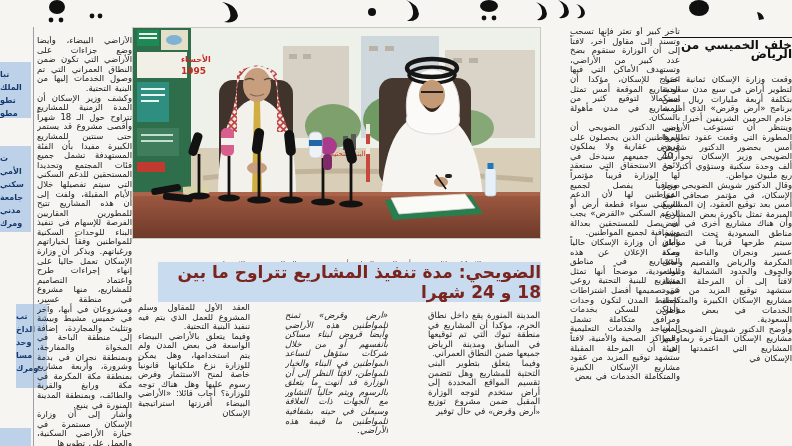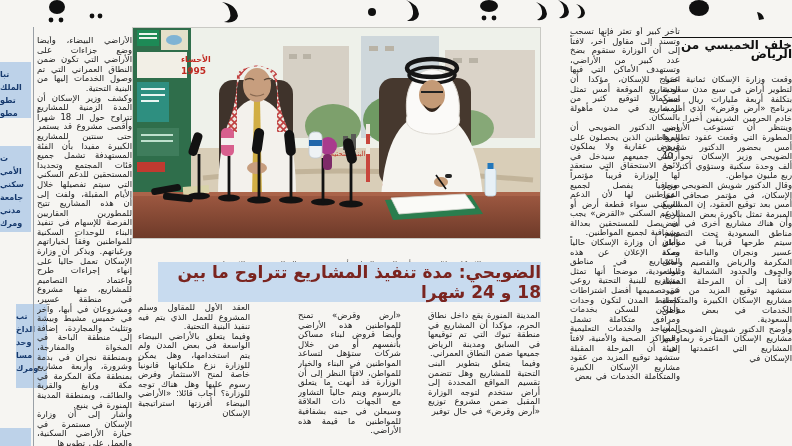--- a/index.html
+++ b/index.html
@@ -97,22 +97,22 @@
 ومرك</span></div>
 <div class="teaser" style="top:428px;height:18px;"><span></span></div>
 
 <div class="vrule" style="left:33px;top:27px;height:419px;"></div>
 
 <div class="col" style="left:37px;top:36px;width:95px;height:419px;">الأراضي البيضاء، وأيضا وضع جزاءات على الأراضي التي تكون ضمن النطاق العمراني التي تم وصول الخدمات إليها من البنية التحتية.
 وكشف وزير الإسكان أن المدة الزمنية للمشاريع تتراوح حول الـ 18 شهراً وأقصى مشروع قد يستمر حتى سنتين للمشاريع الكبيرة مفيدا بأن الفئة المستهدفة تشمل جميع فئات المجتمع وتحديدا المستحقين للدعم السكني التي سيتم تفصيلها خلال الأيام المقبلة، ولفت إلى أن هذه المشاريع تتيح للمطورين العقاريين الفرصة للإسهام في تنفيذ البناء للوحدات السكنية للمواطنين وفقاً لخياراتهم ورغباتهم. ويذكر أن وزارة الإسكان تعمل حالياً على إنهاء إجراءات طرح واعتماد التصاميم للمشاريع، منها مشروع في منطقة عسير، ومشروعان في أبها، وآخر في خميس مشيط وبيشة وتثليث والمجاردة، إضافة إلى منطقة الباحة في المخواة والمفارجة، وبمنطقة نجران في بدمة وشرورة، وأربعة مشاريع بمنطقة مكة المكرمة في مكة ورابغ والقرية والطائف، وبمنطقة المدينة المنورة في ينبع.
 وأشار إلى أن وزارة الإسكان مستمرة في حيازة الأراضي السكنية، والعمل على تطويرها</div>
 <div class="col" style="left:138px;top:303px;width:112px;height:135px;">العقد الأول للمقاول وسلم المشروع للعمل الذي يتم فيه تنفيذ البنية التحتية.
 وفيما يتعلق بالأراضي البيضاء الواسعة في بعض المدن ولم يتم استخدامها، وهل يمكن للوزارة نزع ملكياتها قانونياً خاصة لمنح الاستثمار وفرض رسوم عليها وهل هناك توجه للوزارة؟ أجاب قائلا: «الأراضي البيضاء أفرزتها استراتيجية الإسكان</div>
-<div class="col" style="left:298px;top:311px;width:103px;height:135px;">«أرض وقرض» تمنح للمواطنين هذه الأراضي وأيضا قروض لبناء مساكن بأنفسهم أو من خلال شركات ستؤهل لتساعد المواطنين في البناء والخيار للمواطن، لافتاً النظر إلى أن الوزارة قد أنهت ما يتعلق بالرسوم ويتم حالياً التشاور مع الجهات ذات العلاقة وسيعلن في حينه بشفافية للمواطنين ما قيمة هذه الأراضي.</div>
-<div class="col" style="left:428px;top:311px;width:112px;height:135px;">المدينة المنورة يقع داخل نطاق الحرم، مؤكدا أن المشاريع في منطقة تبوك التي تم توقيعها في السابق ومدينة الرياض جميعها ضمن النطاق العمراني.
+<div class="col" style="left:285px;top:311px;width:103px;height:135px;font-style:italic;">«أرض وقرض» تمنح للمواطنين هذه الأراضي وأيضا قروض لبناء مساكن بأنفسهم أو من خلال شركات ستؤهل لتساعد المواطنين في البناء والخيار للمواطن، لافتاً النظر إلى أن الوزارة قد أنهت ما يتعلق بالرسوم ويتم حالياً التشاور مع الجهات ذات العلاقة وسيعلن في حينه بشفافية للمواطنين ما قيمة هذه الأراضي.</div>
+<div class="col" style="left:428px;top:311px;width:112px;height:135px;font-family:Liberation Serif, serif;">المدينة المنورة يقع داخل نطاق الحرم، مؤكدا أن المشاريع في منطقة تبوك التي تم توقيعها في السابق ومدينة الرياض جميعها ضمن النطاق العمراني.
 وفيما يتعلق بتطوير البنى التحتية للمشاريع وهل تتضمن تقسيم المواقع المحددة إلى أراض ستخدم لتوجه الوزارة المقبل ضمن مشروع توزيع «أرض وقرض» في حال توفير</div>
 <div class="col" style="left:546px;top:27px;width:110px;height:419px;margin-left:24px;">تأخر كبير أو تعثر فإنها تسحب وتسند إلى مقاول آخر، لافتاً إلى أن الوزارة ستقوم بضخ عدد كبير من الأراضي، وتستهدف الأماكن التي فيها احتياج للإسكان، مؤكدا أن المشاريع الموقعة أمس تمثل استكمالا لتوقيع كثير من المشاريع في مدن مأهولة بالسكان.
 وبين الدكتور الضويحي أن المواطنين الذين يحصلون على قروض عقارية ولا يملكون أراضي جميعهم سيدخل في لائحة الاستحقاق التي ستعقد لها الوزارة قريباً مؤتمراً صحافياً يفصل لجميع المواطنين لها لأن الدعم السكني سواء قطعة أرض أو الدعم السكني «القرض» يجب أن يصل للمستحقين بعدالة وشفافية لجميع المواطنين.
 وأبان أن وزارة الإسكان حالياً بصدد الإعلان عن هذه المشاريع في مناطق السعودية، موضحاً أنها تمثل مشاريع للبنية التحتية روعي في تصميمها أفضل اشتراطات تخطيط المدن لتكون وحدات وأماكن للسكن بخدمات ومرافق متكاملة تشمل المساجد والخدمات التعليمية والمراكز الصحية والأمنية، لافتاً إلى أن المرحلة المقبلة ستشهد توقيع المزيد من عقود مشاريع الإسكان الكبيرة والمتكاملة الخدمات في بعض</div>
 <div class="col" style="left:662px;top:27px;width:130px;height:419px;">
   <div class="byline">خلف الخميسي من الرياض</div>
   <span>وقعت وزارة الإسكان ثمانية عقود لتطوير أراض في سبع مدن سعودية بتكلفة أربعة مليارات ريال ضمن برنامج «أرض وقرض» الذي أمر به خادم الحرمين الشريفين أخيرا.
 وينتظر أن تستوعب الأراضي المطورة التي وقعت عقود تطويرها أمس بحضور الدكتور شويش الضويحي وزير الإسكان نحو 40 ألف وحدة سكنية وستؤوي أكثر من ربع مليون مواطن.
 وقال الدكتور شويش الضويحي وزير الإسكان، في مؤتمر صحافي عقد أمس بعد توقيع العقود، إن المشاريع المبرمة تمثل باكورة بعض المشاريع، وأن هناك مشاريع أخرى في بعض مناطق السعودية تحت التصميم، سيتم طرحها قريباً في مناطق عسير ونجران والباحة ومكة المكرمة والرياض والقصيم وحائل والجوف والحدود الشمالية وتبوك، لافتاً إلى أن المرحلة المقبلة ستشهد توقيع المزيد من عقود مشاريع الإسكان الكبيرة والمتكاملة الخدمات في بعض مناطق السعودية.
 وأوضح الدكتور شويش الضويحي أن مشاريع الإسكان المتأخرة ربما فيها المشاريع التي اعتمدتها هيئة الإسكان في</span>

